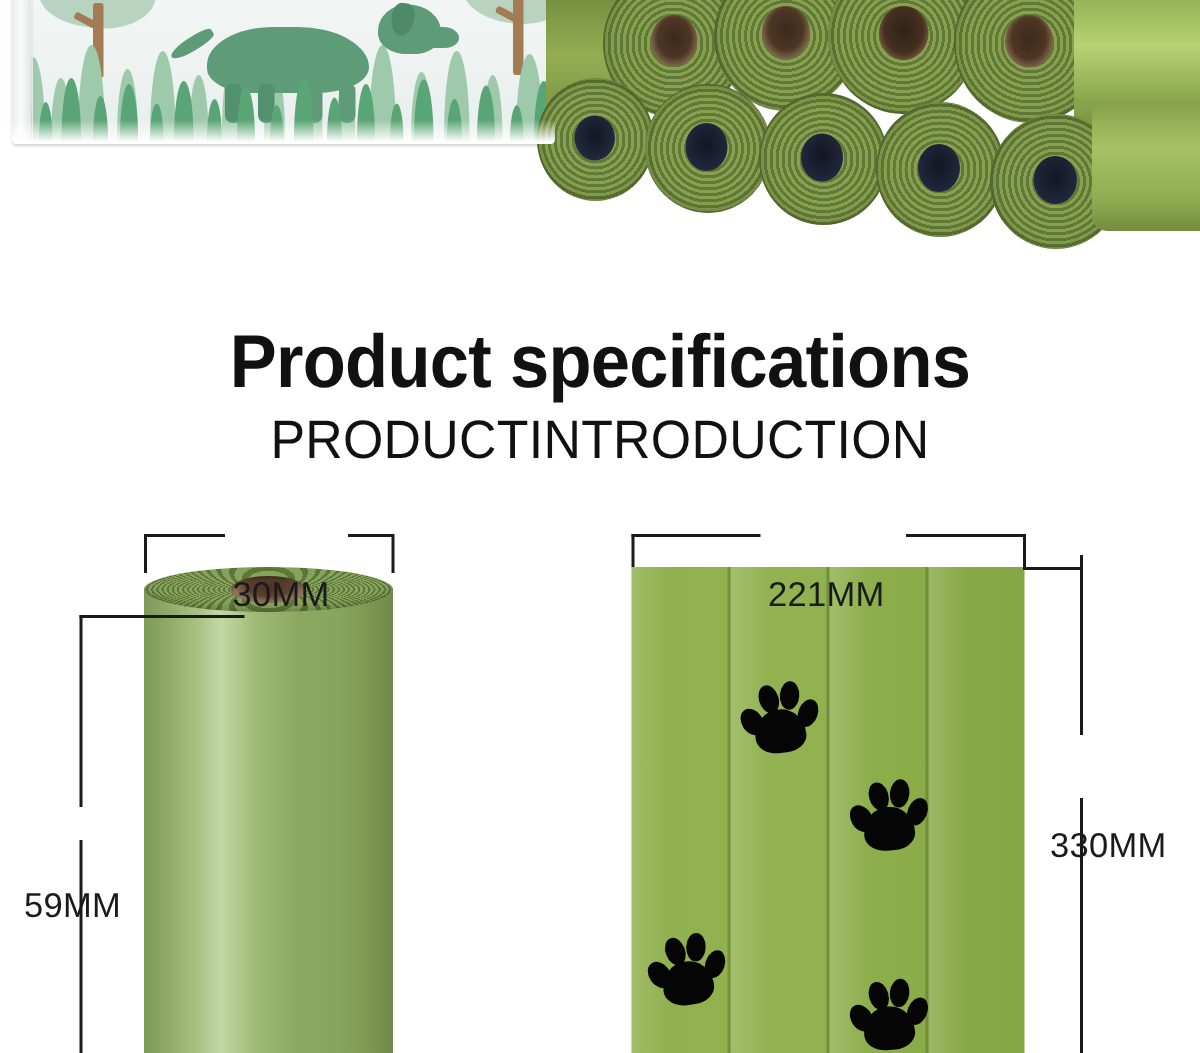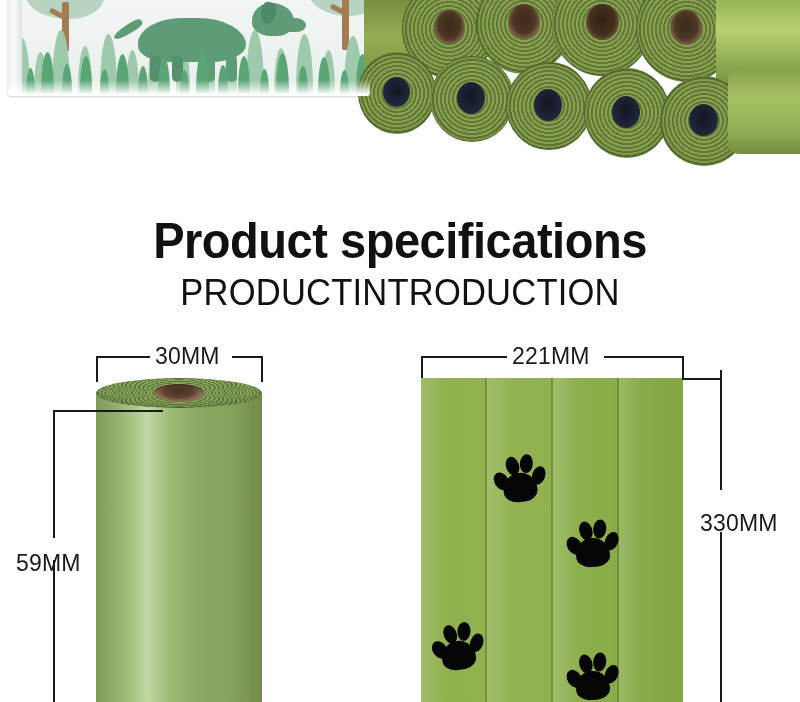--- a/index.html
+++ b/index.html
@@ -290,20 +290,21 @@
   }
   .dim-h { height: 1.6px; }
   .dim-v { width: 1.6px; }
   .dim-label {
     position: absolute;
     font-size: 23px;
     line-height: 28px;
     color: #1a1a1a;
     white-space: nowrap;
     letter-spacing: .2px;
+    margin-top: 40px;
   }
 </style>
 </head>
 <body>
 
 <div id="page">
 
   <div class="hero">
 
     <div class="box">

